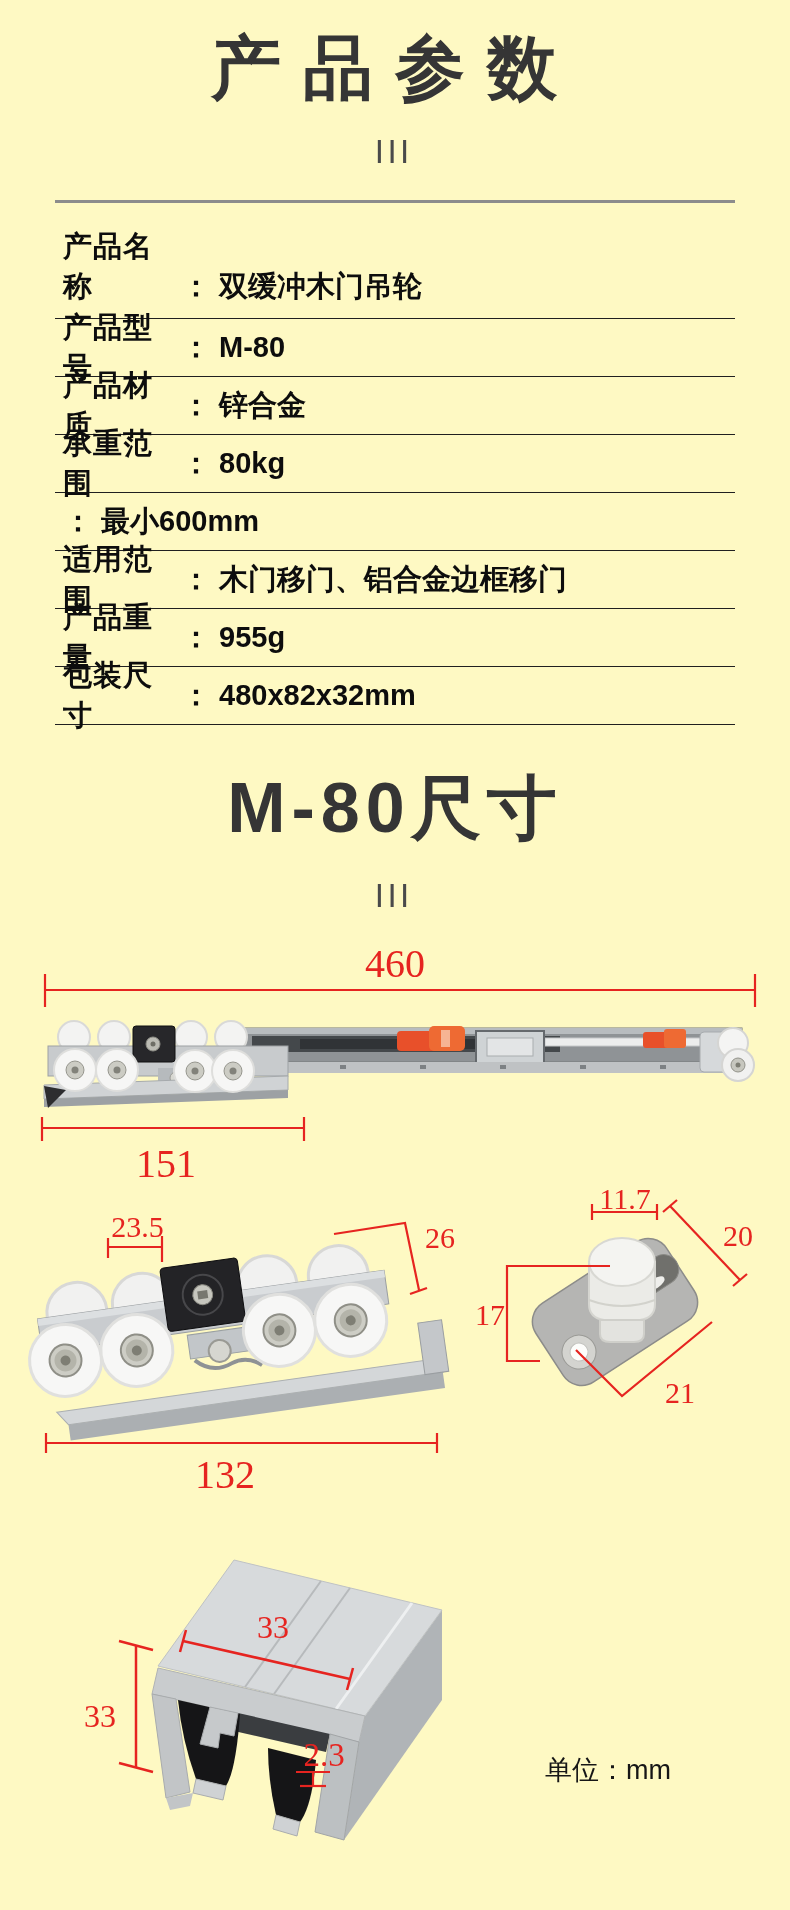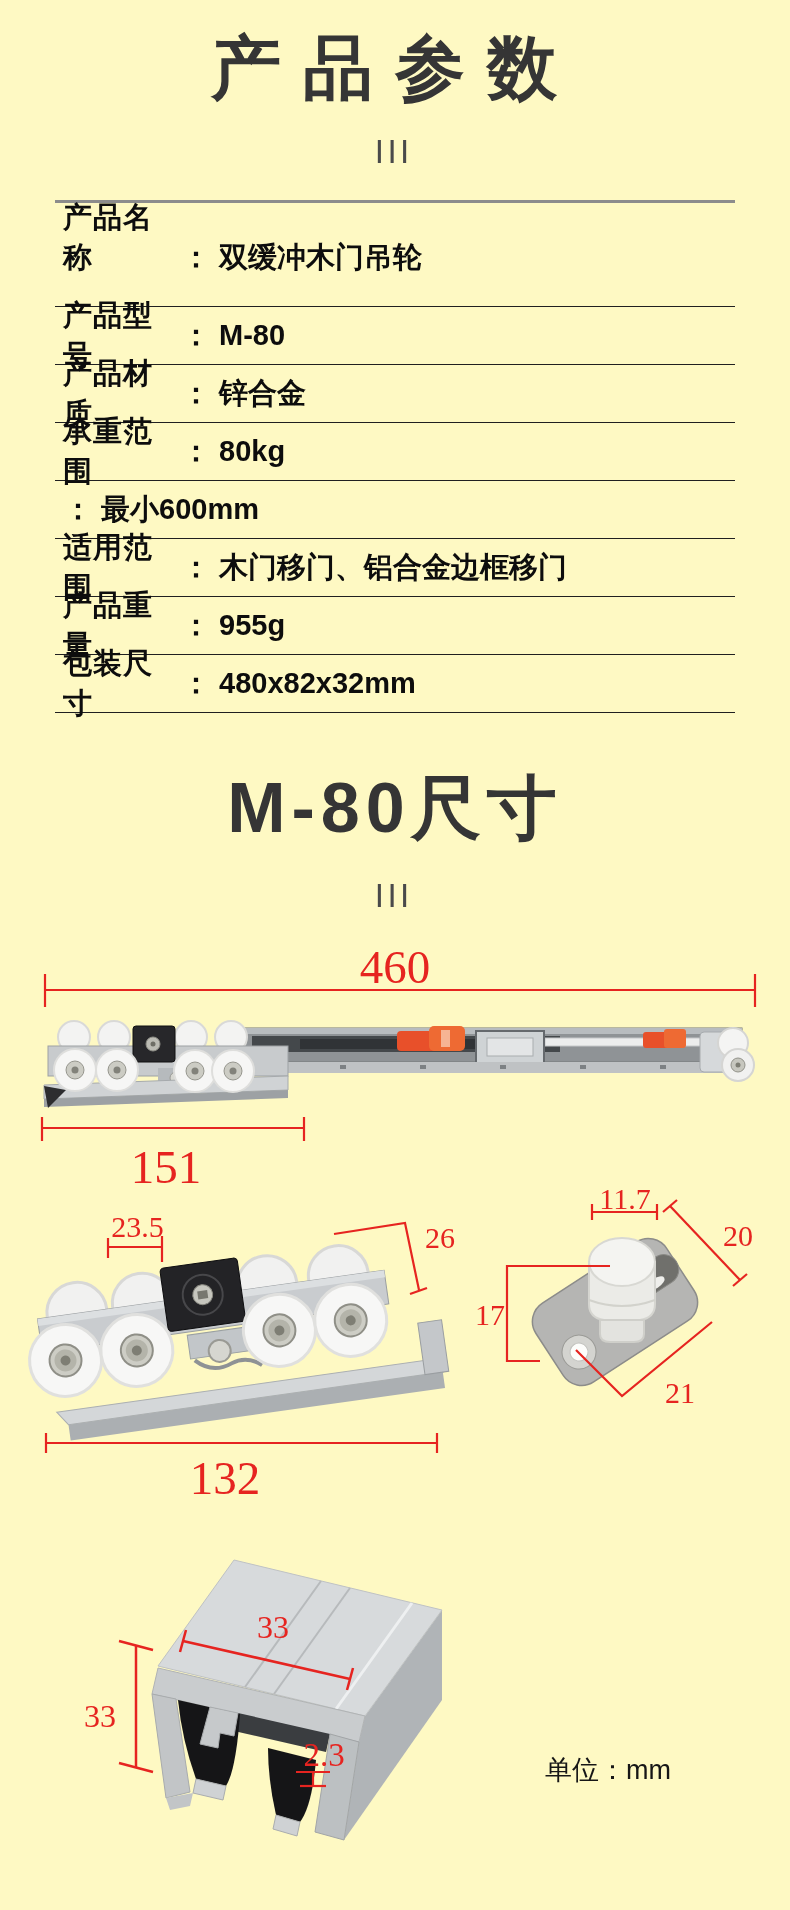--- a/index.html
+++ b/index.html
@@ -5,28 +5,28 @@
   html,body{margin:0;padding:0;background:#ffffff;}
   .page{position:relative;width:790px;height:1910px;background:#fef9c3;overflow:hidden;
         font-family:"Liberation Sans","DejaVu Sans",sans-serif;}
   .section-title{position:absolute;left:0;width:790px;text-align:center;
         font-size:70px;font-weight:700;color:#353535;letter-spacing:22px;white-space:nowrap;}
   .tdiv{position:absolute;left:0;width:790px;text-align:center;font-size:24px;font-weight:700;
         color:#4a4a4a;letter-spacing:6px;}
   .spec-table{position:absolute;left:55px;top:200px;width:680px;border-top:3px solid #8c8c8c;}
   .spec-row{display:flex;align-items:center;height:58px;border-bottom:1px solid #202020;
         font-size:29px;font-weight:700;color:#0d0d0d;padding-left:8px;box-sizing:border-box;}
-  .spec-row.first{height:104px;align-items:flex-end;padding-bottom:28px;}
+  .spec-row.first{height:116px;align-items:flex-end;padding-bottom:11px;}
   .spec-label{width:118px;flex:none;letter-spacing:1px;}
   .spec-colon{width:30px;flex:none;text-align:center;}
   .spec-value{margin-left:8px;white-space:nowrap;}
   .fig{position:absolute;}
   .dim-label{position:absolute;color:#e62420;font-family:"Liberation Serif","DejaVu Serif",serif;
         text-align:center;white-space:nowrap;line-height:1;}
-  .big{font-size:47px;}
+  .big{font-size:40px;}
   .mid{font-size:30px;}
   .unit-note{position:absolute;left:545px;top:1752px;font-size:27px;font-weight:500;color:#161616;}
   svg{display:block;}
 </style>
 </head>
 <body>
 
 <div class="page">
 
   <div class="section-title" style="top:22px;">产品参数</div>

